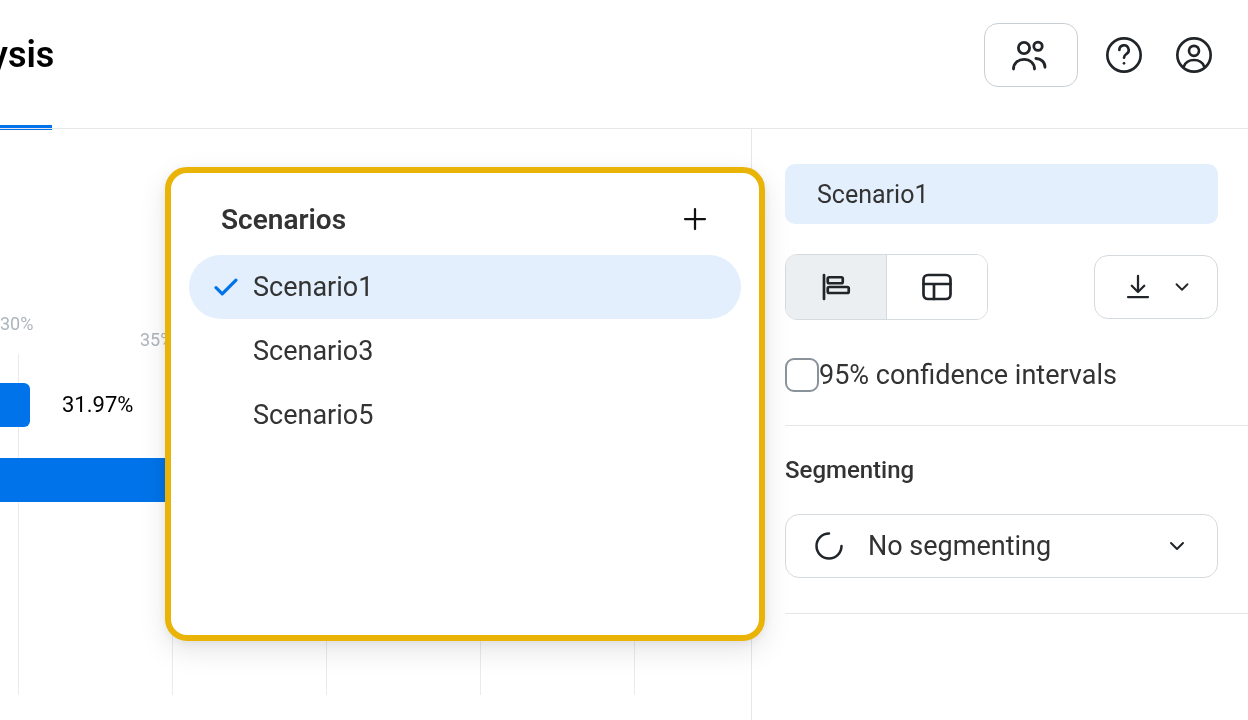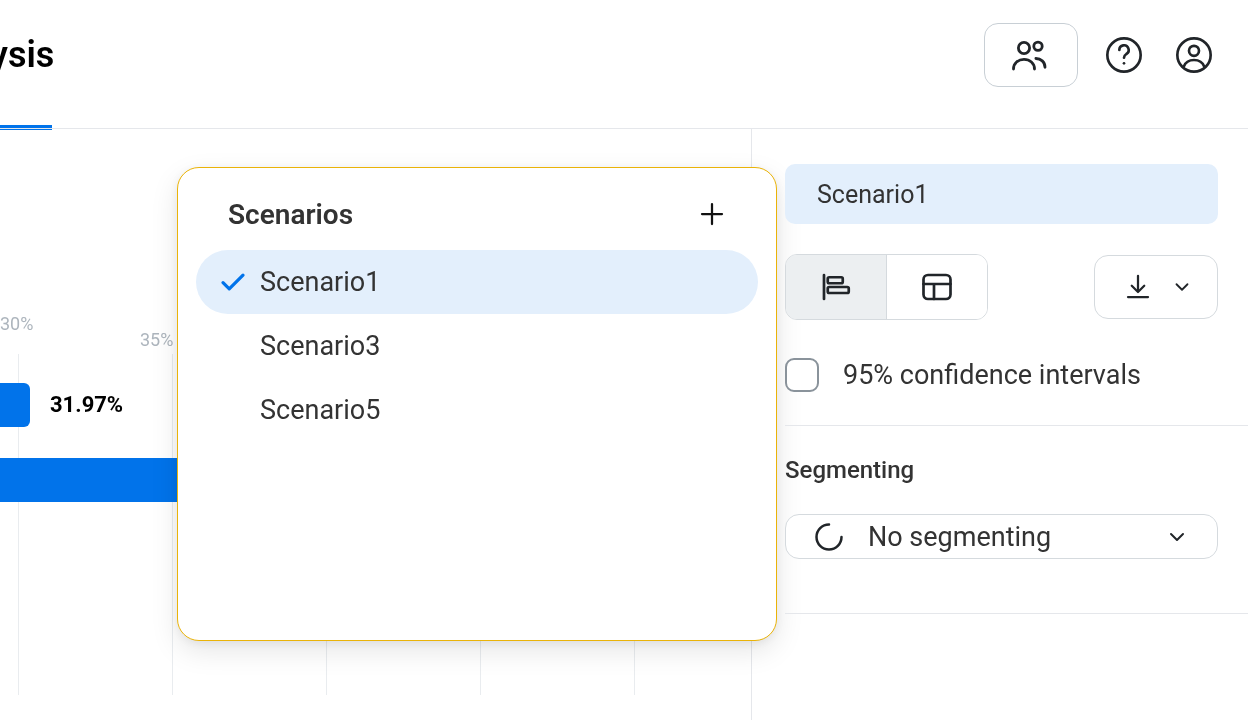--- a/index.html
+++ b/index.html
@@ -98,26 +98,26 @@
     }
     .bar-label{
       position:absolute;
       color:#000;
       font-size:22px;
     }
 
     
     .panel {
       position:absolute;
-      left:177px;
+      left:165px;
       top:167px;
       width:600px;
       height:474px;
       background:#fff;
-      border:1px solid #eab308;
+      border:6px solid #eab308;
       border-radius:22px;
       box-shadow: 0 10px 28px rgba(0,0,0,0.10), 0 2px 8px rgba(0,0,0,0.06);
       padding: 28px 18px 20px 18px;
     }
     .panel-header{
       display:flex;
       align-items:center;
       justify-content:space-between;
       padding: 0 28px 4px 32px;
     }
@@ -207,21 +207,21 @@
       display:flex;align-items:center;justify-content:center;
       gap:18px;
       padding:0 24px 0 28px;
       cursor:pointer;
     }
 
     .ci-row{
       position:absolute;
       left:33px; right:0;
       top:230px;
-      display:flex; align-items:center; gap:24px;
+      display:flex; align-items:center; 
     }
     .ckbx{
       width:34px;height:34px;
       border:2px solid #8a939b;
       border-radius:9px;
       background:#fff;
       cursor:pointer;
     }
     .ci-label{ font-size:27px; color:#333; }
 
@@ -233,21 +233,21 @@
     }
     .seg-heading{
       position:absolute;
       left:33px; top:328px;
       font-size:24px; color:#333; font-weight:500;
     }
     .seg-select{
       position:absolute;
       left:33px; right:0;
       top:386px;
-      height:45px;
+      height:64px;
       border:1.5px solid #d5dade;
       border-radius:14px;
       background:#fff;
       display:flex;align-items:center;
       padding:0 28px;
       cursor:pointer;
       justify-content:space-between;
     }
     .seg-select-left{display:flex;align-items:center;gap:24px;}
     .seg-select-label{font-size:27px;color:#333;}
@@ -297,21 +297,21 @@
   <div class="axis-label" style="left:0;top:185px;">30%</div>
   <div class="axis-label" style="left:140px;top:201px;">35%</div>
 
   <div class="gridline" style="left:18px;"></div>
   <div class="gridline" style="left:172px;"></div>
   <div class="gridline" style="left:326px;"></div>
   <div class="gridline" style="left:480px;"></div>
   <div class="gridline" style="left:634px;"></div>
 
   <div class="bar" style="top:255px;width:30px;"></div>
-  <div class="bar-label" style="left:50px;top:264px;font-weight:bold;">31.97%</div>
+  <div class="bar-label" style="left:62px;top:264px;">31.97%</div>
   <div class="bar" style="top:330px;width:177px;border-radius:0;"></div>
 </div>
 
 <div class="panel">
   <div class="panel-header">
     <div class="panel-title">Scenarios</div>
     <button class="add-btn">
       <svg width="30" height="30" viewBox="0 0 24 24" fill="none" stroke="#111" stroke-width="1.8" stroke-linecap="round">
         <path d="M12 4v16M4 12h16"></path>
       </svg>

